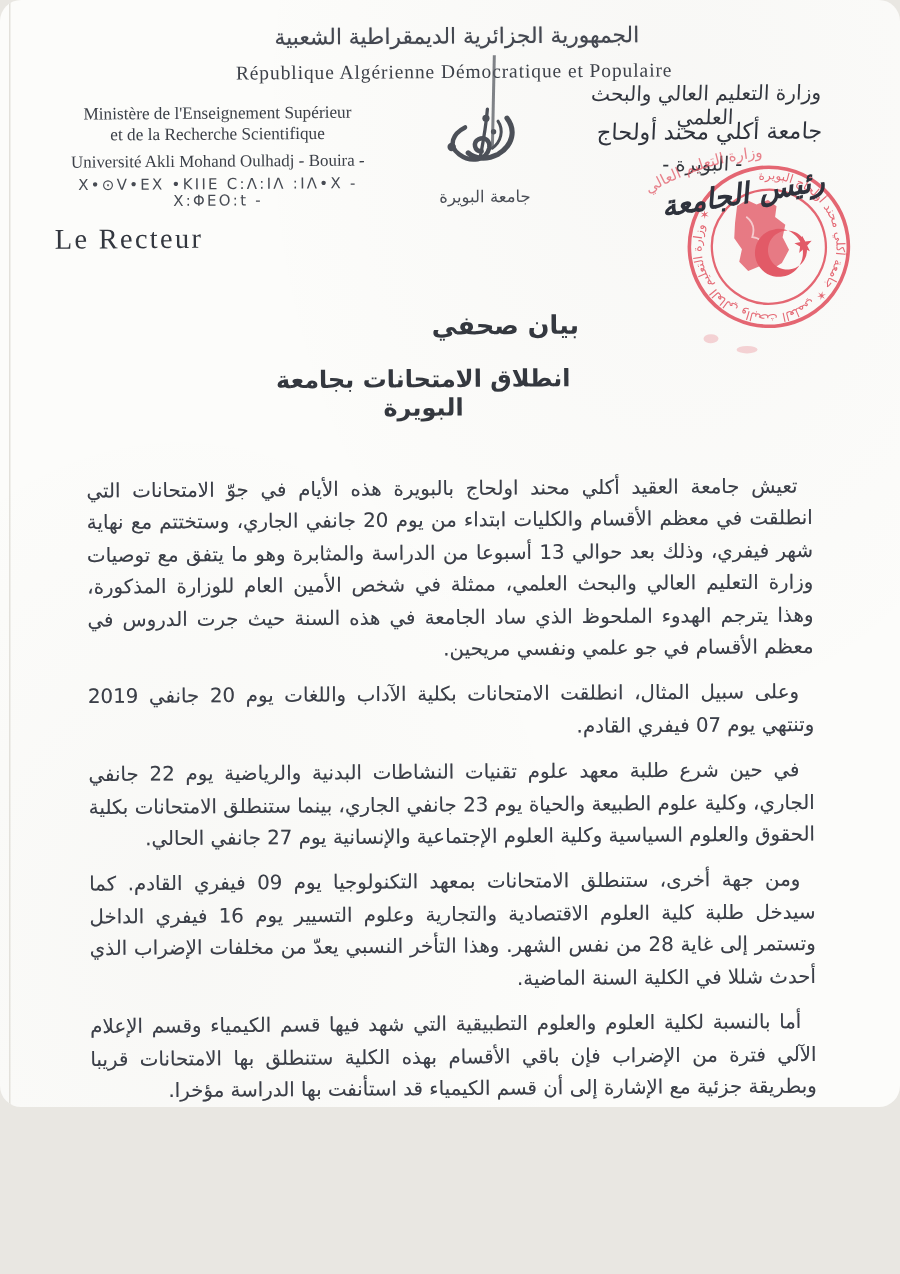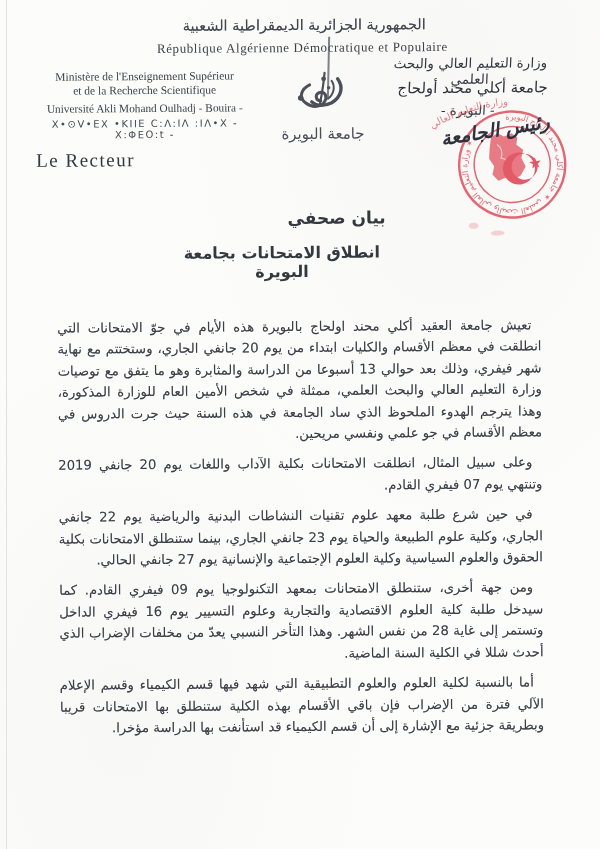--- a/index.html
+++ b/index.html
@@ -1,42 +1,43 @@
 <!DOCTYPE html>
 <html lang="ar"><head>
 <meta charset="utf-8">
 <style>
   html,body{margin:0;padding:0;}
   body{width:600px;height:849px;overflow:hidden;background:#e9e7e2;}
   .page{
-    position:relative;width:600px;height:849px;overflow:hidden;
+    position:relative;width:600px;height:738px;overflow:hidden;
     background:
       radial-gradient(ellipse at 75% 10%, rgba(120,110,110,0.03), transparent 45%),
       radial-gradient(ellipse at 20% 85%, rgba(120,115,105,0.03), transparent 40%),
       #fcfcfa;
     font-family:"DejaVu Sans",sans-serif;
     color:#3e424a;
+    border-radius:14px;
   }
   .tilt{position:absolute;inset:0;transform:rotate(-0.4deg);}
   .abs{position:absolute;}
   .ar{direction:rtl;font-family:"DejaVu Sans",sans-serif;}
   .fr{font-family:"Liberation Serif","DejaVu Serif",serif;}
   .rep-ar{top:17px;left:167px;width:280px;text-align:center;font-size:14.5px;
     color:#434750;letter-spacing:-0.5px;text-shadow:0 0 .5px rgba(60,60,70,.55);}
   .rep-fr{top:40px;left:145px;width:320px;text-align:center;font-size:13px;
     letter-spacing:.6px;color:#3d4149;}
   .left-block{top:68px;left:28px;width:238px;text-align:center;color:#3c4048;}
   .left-block .m1,.left-block .m2{font-size:11.5px;line-height:14px;}
   .left-block .uni{font-size:11.3px;margin-top:5px;}
   .tif{font-size:10px;letter-spacing:1.5px;margin-top:4px;color:#474b53;
     font-family:"DejaVu Sans",sans-serif;}
   .recteur{text-align:left;margin-top:9px;padding-left:10px;font-size:19px;
     letter-spacing:1.5px;color:#33373f;}
   .logo-wrap{top:71px;left:281px;width:88px;text-align:center;}
-  .logo-caption{font-size:15px;color:#4a4e56;margin-top:-2px;letter-spacing:-0.5px;}
+  .logo-caption{font-size:11px;color:#4a4e56;margin-top:-2px;letter-spacing:-0.5px;}
   .pen-stroke{top:37px;left:330px;width:1.5px;height:62px;background:#565a62;
     opacity:.75;transform:rotate(1.6deg);}
   .edge-line{top:0;left:6px;width:1px;height:849px;background:#e3e1db;}
   .ministry-ar{top:56px;left:380px;width:185px;text-align:center;font-size:13.5px;
     color:#33373f;transform:skewX(-3deg);}
   .university-ar{top:80px;left:395px;width:160px;text-align:center;font-size:15px;
     color:#2f333c;transform:skewX(-3deg);}
   .city-ar{top:104px;left:418px;width:104px;text-align:center;font-size:13px;
     color:#33373d;transform:skewX(-3deg);}
   .signature{top:120px;left:422px;width:150px;font-size:19px;font-weight:bold;

